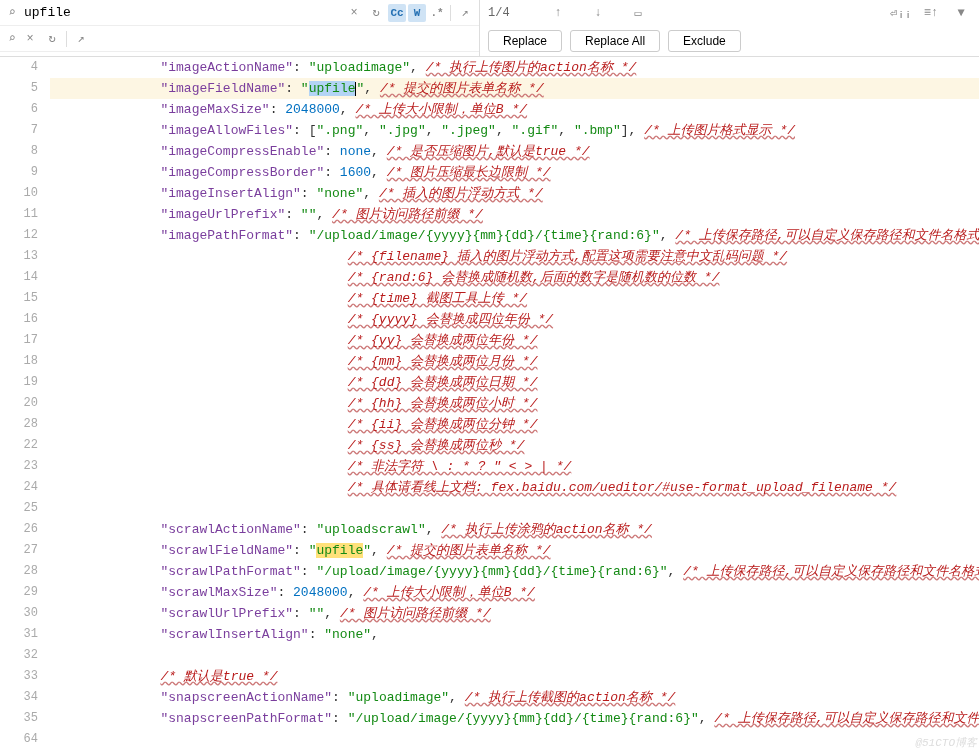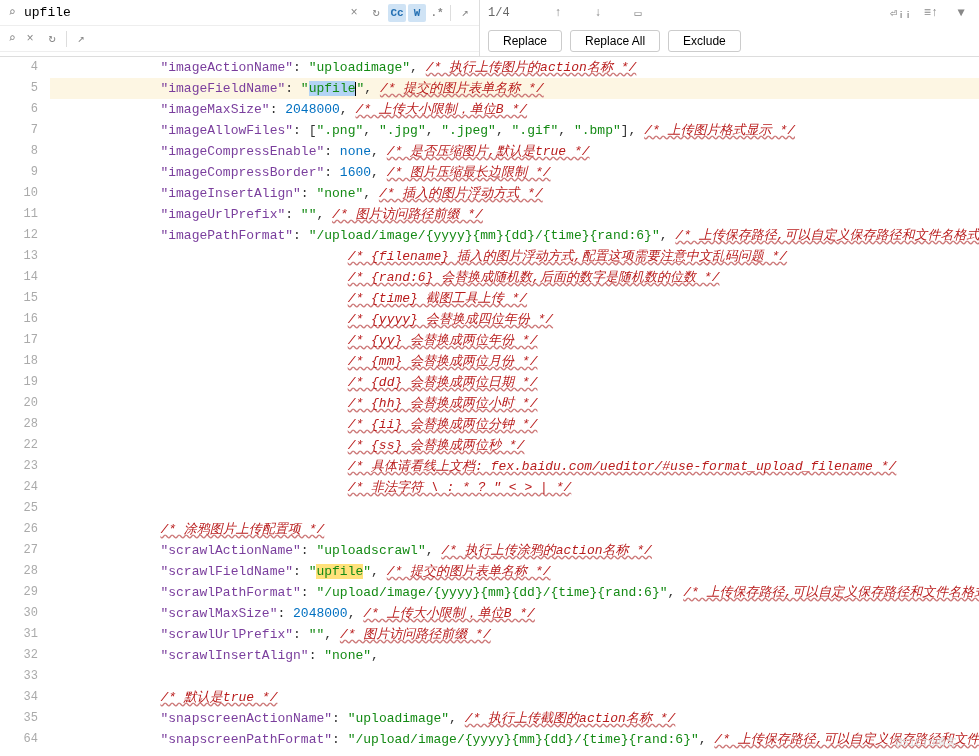--- a/index.html
+++ b/index.html
@@ -30,21 +30,21 @@
 .line.hl-current::before { content:''; position:absolute; left:-50px; top:0; bottom:0; width:50px; background:#fdf6e3; }
 .key { color: #7a3e9d; }
 .str { color: #148a14; }
 .num { color: #0070c1; }
 .bool { color: #0070c1; }
 .cmt { color: #b91c1c; font-style: italic; text-decoration: underline wavy #c77; text-decoration-skip-ink: none; }
 .punc { color: #333; }
 .hl-sel { background: #b3d4f5; }
 .hl-match { background: #ffe17a; }
 .cursor { border-left: 1px solid #000; display: inline-block; height: 14px; vertical-align: middle; }
-.watermark { position: absolute; right: 22px; bottom: 6px; color: #ddd; font-size: 11px; pointer-events: none; }
+.watermark { position: absolute; right: 2px; bottom: 6px; color: #ddd; font-size: 11px; font-style: italic; pointer-events: none; }
 </style>
 </head>
 <body>
 
 <div class="topbar">
   <div class="search-pane">
     <div class="search-row">
       <span class="search-icon">⌕</span>
       <input class="search-input" value="upfile" style="">
       <div class="row-btns">
@@ -136,24 +136,23 @@
       <div class="line">                                <span class="cmt">/* {filename} 插入的图片浮动方式,配置这项需要注意中文乱码问题 */</span></div>
       <div class="line">                                <span class="cmt">/* {rand:6} 会替换成随机数,后面的数字是随机数的位数 */</span></div>
       <div class="line">                                <span class="cmt">/* {time} 截图工具上传 */</span></div>
       <div class="line">                                <span class="cmt">/* {yyyy} 会替换成四位年份 */</span></div>
       <div class="line">                                <span class="cmt">/* {yy} 会替换成两位年份 */</span></div>
       <div class="line">                                <span class="cmt">/* {mm} 会替换成两位月份 */</span></div>
       <div class="line">                                <span class="cmt">/* {dd} 会替换成两位日期 */</span></div>
       <div class="line">                                <span class="cmt">/* {hh} 会替换成两位小时 */</span></div>
       <div class="line">                                <span class="cmt">/* {ii} 会替换成两位分钟 */</span></div>
       <div class="line">                                <span class="cmt">/* {ss} 会替换成两位秒 */</span></div>
+      <div class="line">                                <span class="cmt">/* 非法字符 \ : * ? " &lt; &gt; | */</span></div>
       <div class="line">                                <span class="cmt">/* 具体请看线上文档: fex.baidu.com/ueditor/#use-format_upload_filename */</span></div>
-      <div class="line">                                <span class="cmt">/* 非法字符 \ : * ? " &lt; &gt; | */</span></div>
       <div class="line"></div>
-      <div class="line">        <span class="cmt">/* 涂鸦图片上传配置项 */</span></div>
       <div class="line">        <span class="key">"scrawlActionName"</span><span class="punc">: </span><span class="str">"uploadscrawl"</span><span class="punc">, </span><span class="cmt">/* 执行上传涂鸦的action名称 */</span></div>
       <div class="line">        <span class="key">"scrawlFieldName"</span><span class="punc">: </span><span class="str">"<span class="hl-match">upfile</span>"</span><span class="punc">, </span><span class="cmt">/* 提交的图片表单名称 */</span></div>
       <div class="line">        <span class="key">"scrawlPathFormat"</span><span class="punc">: </span><span class="str">"/upload/image/{yyyy}{mm}{dd}/{time}{rand:6}"</span><span class="punc">, </span><span class="cmt">/* 上传保存路径,可以自定义保存路径和文件名格式 */</span></div>
       <div class="line">        <span class="key">"scrawlMaxSize"</span><span class="punc">: </span><span class="num">2048000</span><span class="punc">, </span><span class="cmt">/* 上传大小限制，单位B */</span></div>
       <div class="line">        <span class="key">"scrawlUrlPrefix"</span><span class="punc">: </span><span class="str">""</span><span class="punc">, </span><span class="cmt">/* 图片访问路径前缀 */</span></div>
       <div class="line">        <span class="key">"scrawlInsertAlign"</span><span class="punc">: </span><span class="str">"none"</span><span class="punc">, </span></div>
       <div class="line"></div>
       <div class="line">        <span class="cmt">/* 默认是true */</span></div>
       <div class="line">        <span class="key">"snapscreenActionName"</span><span class="punc">: </span><span class="str">"uploadimage"</span><span class="punc">, </span><span class="cmt">/* 执行上传截图的action名称 */</span></div>
       <div class="line">        <span class="key">"snapscreenPathFormat"</span><span class="punc">: </span><span class="str">"/upload/image/{yyyy}{mm}{dd}/{time}{rand:6}"</span><span class="punc">, </span><span class="cmt">/* 上传保存路径,可以自定义保存路径和文件名格式 */</span></div>

